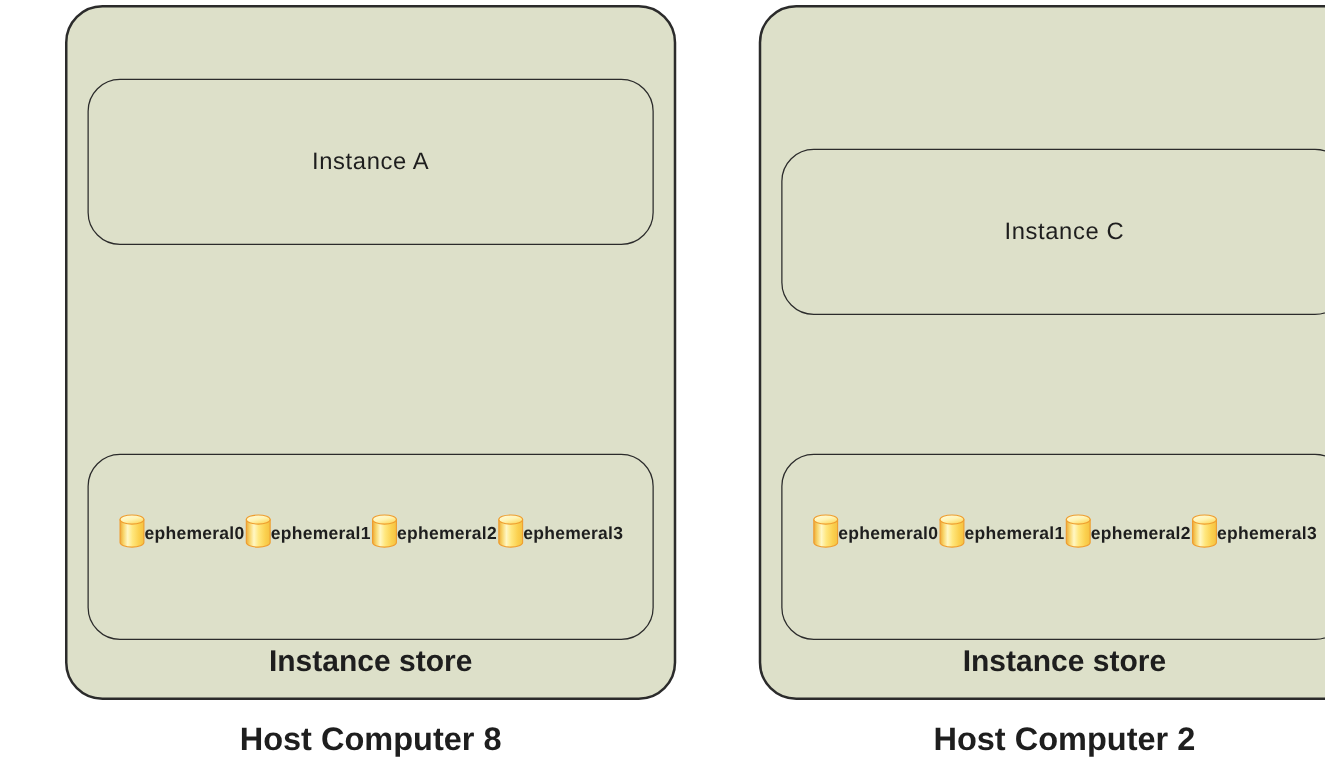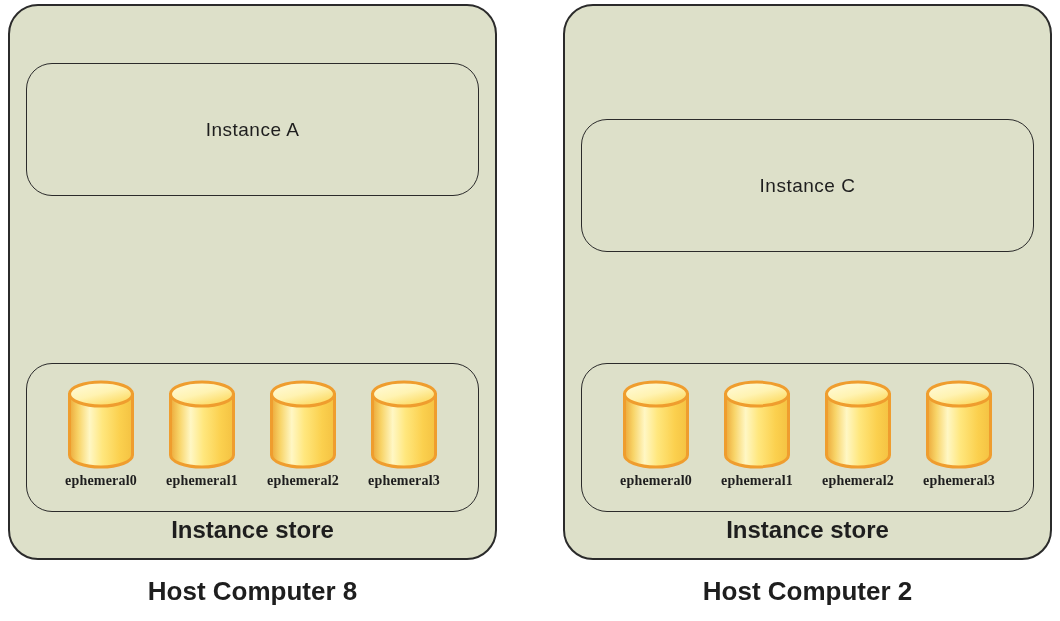--- a/index.html
+++ b/index.html
@@ -11,21 +11,21 @@
   html, body { margin: 0; padding: 0; background: #ffffff; }
   .canvas {
     position: relative;
     width: 1060px;
     height: 621px;
     background: #ffffff;
     font-family: "Liberation Sans", sans-serif;
     color: var(--text);
     overflow: hidden;
   }
-  .host { position: absolute; top: 4px; width: 489px; }
+  .host { position: absolute; top: 4px; width: 489px; margin-left: 44px; }
   .host-1 { left: 8px; }
   .host-2 { left: 563px; }
   .host-box {
     position: relative;
     width: 489px;
     height: 556px;
     background: var(--host-bg);
     border: 2px solid var(--box-border);
     border-radius: 30px;
   }
@@ -54,23 +54,22 @@
   }
   .disk-row {
     display: flex;
     justify-content: center;
     padding-top: 15px;
     width: 100%;
   }
   .disk {
     width: 101px;
     display: flex;
-    flex-direction: column;
+    flex-direction: row;
     align-items: center;
-    font-family: Liberation Serif, serif;
   }
   .disk svg { display: block; }
   .disk-label {
     margin-top: 2px;
     font-size: 14px;
     font-weight: 600;
     letter-spacing: 0.2px;
     white-space: nowrap;
     color: var(--text);
   }

